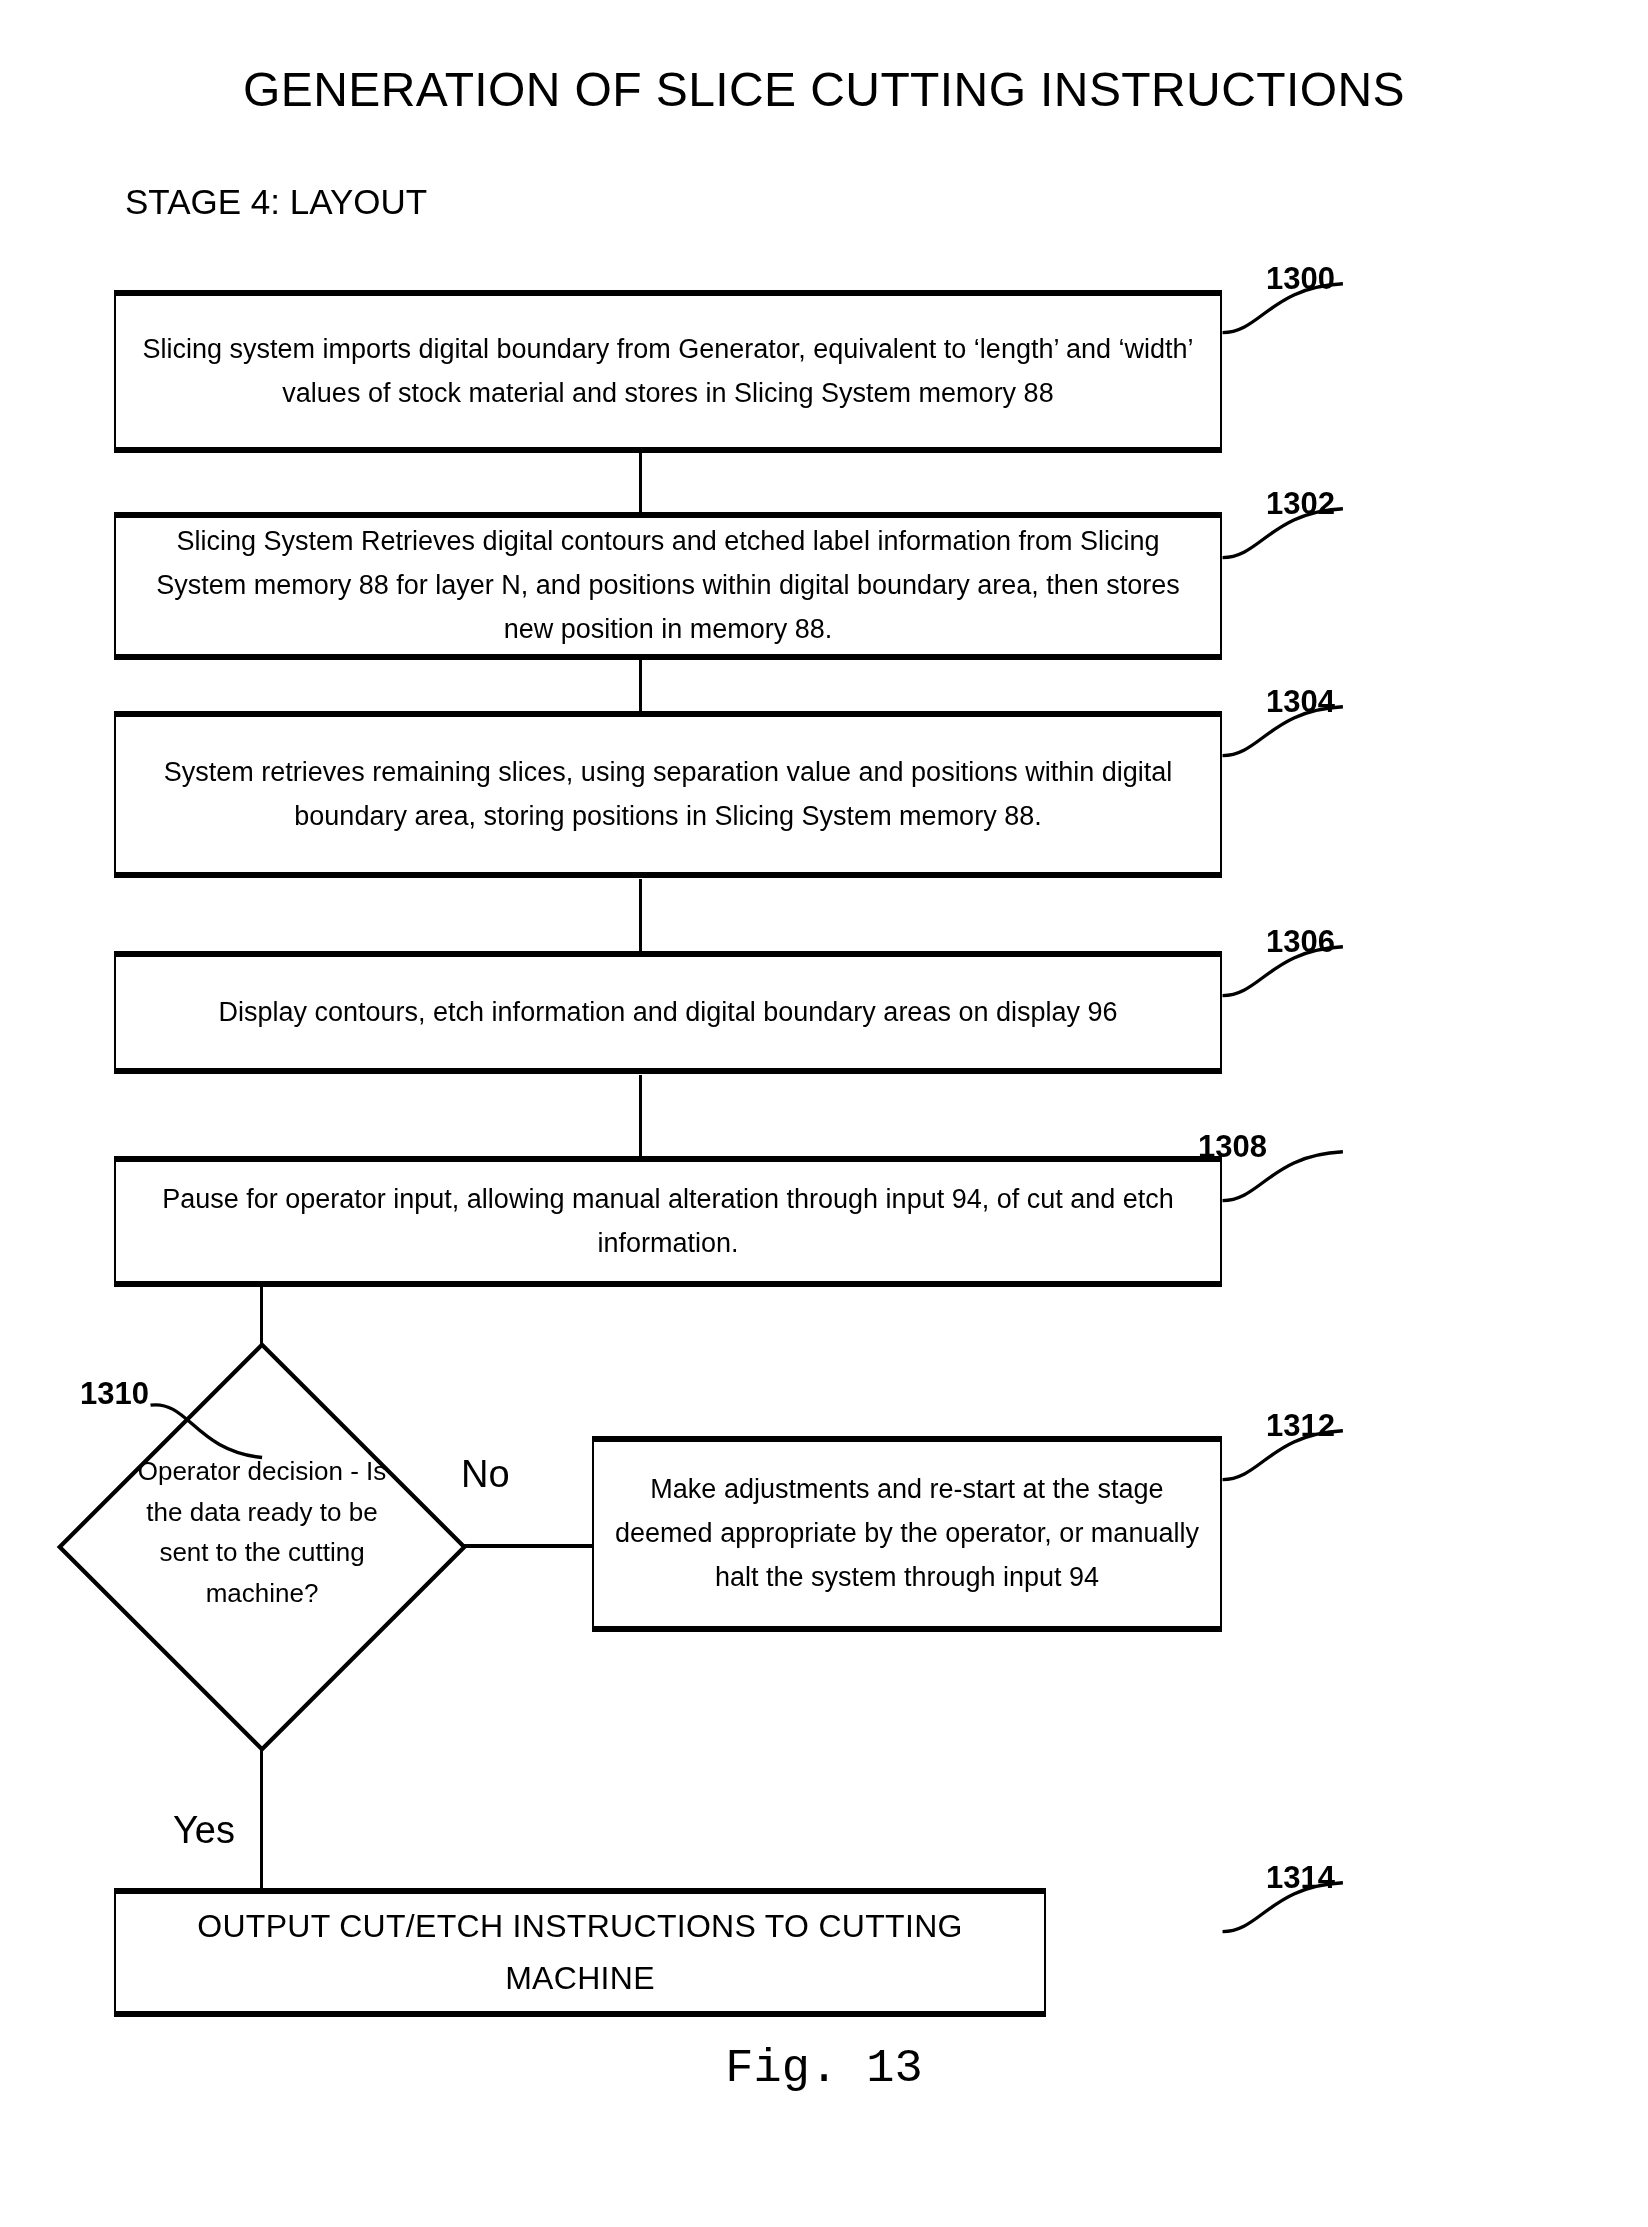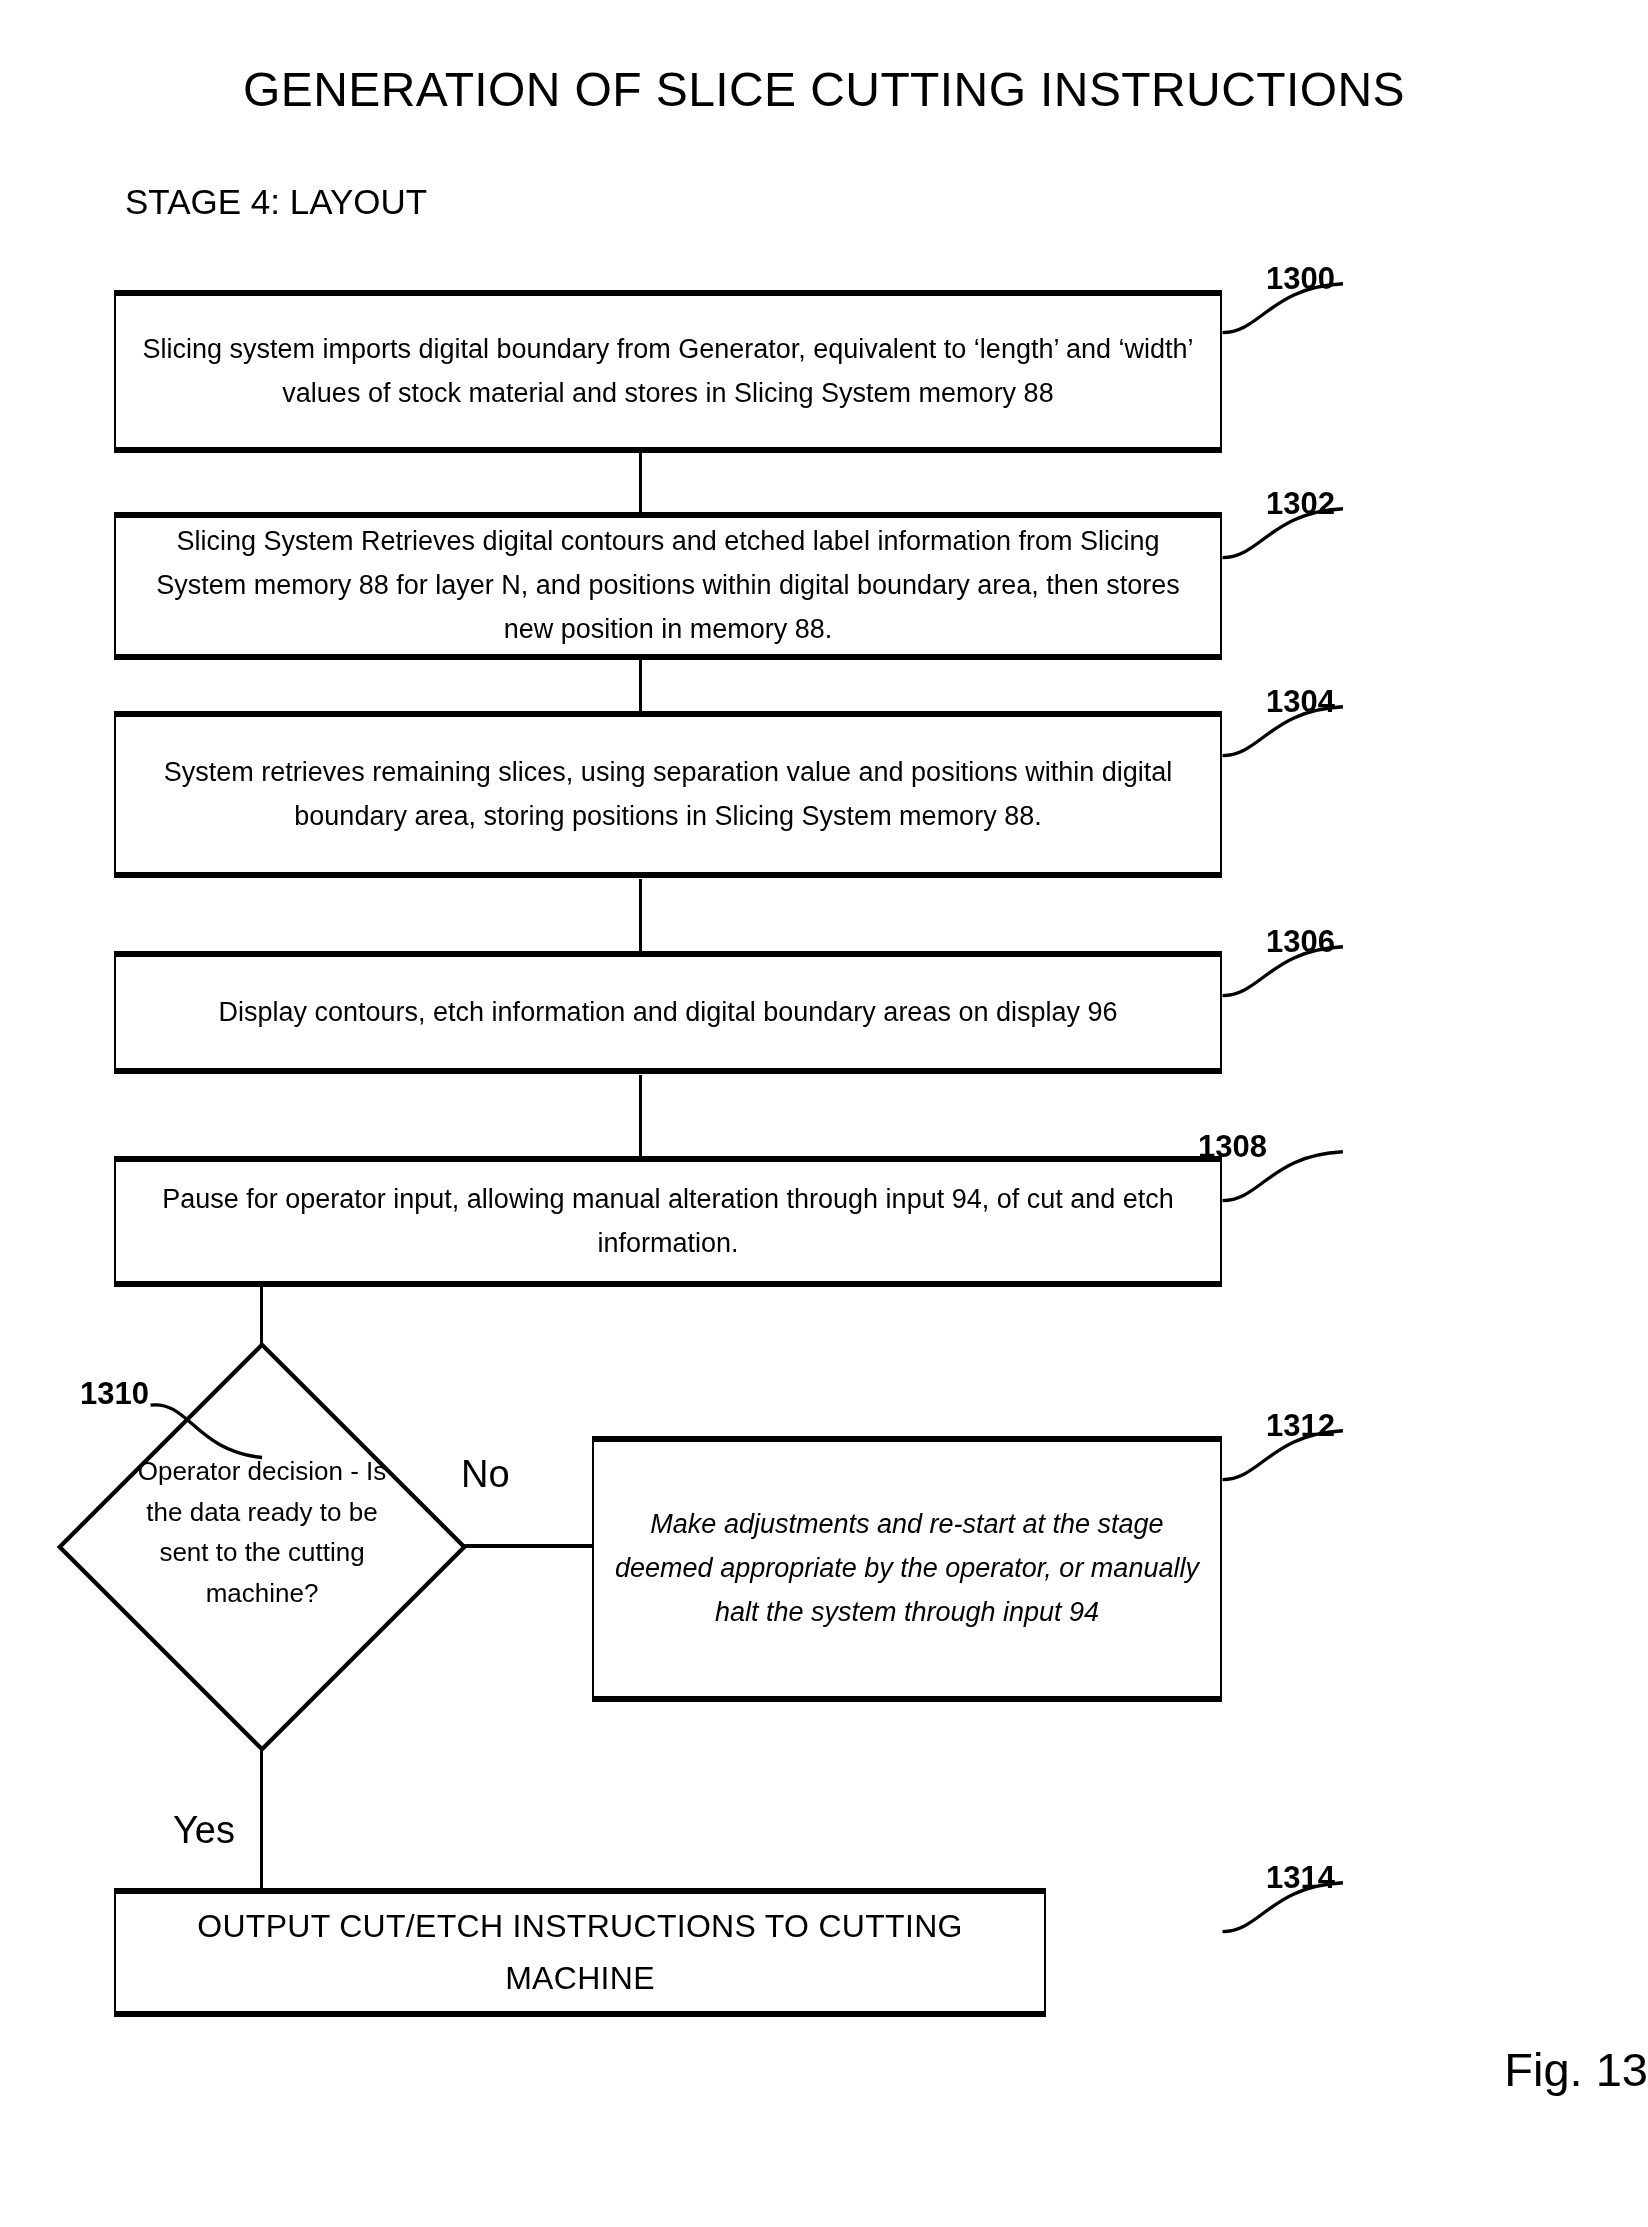--- a/index.html
+++ b/index.html
@@ -37,23 +37,24 @@
     top: 182px;
     font-size: 35px;
     font-weight: 400;
     white-space: nowrap;
   }
   .fig-caption {
     position: absolute;
     left: 0;
     top: 2042px;
     width: 1648px;
-    text-align: right;
+    text-align: center;
     font-size: 47px;
     font-weight: 400;
+    font-family: Liberation Mono, monospace;
   }
 
   
   .pbox {
     position: absolute;
     box-sizing: border-box;
     background: #ffffff;
     border-left: 2.5px solid #000;
     border-right: 2.5px solid #000;
     border-top: 6px solid #000;
@@ -205,21 +206,21 @@
     <div class="diamond-text">Operator decision - Is the data ready to be sent to the cutting machine?</div>
   </div>
   <svg class="leader" style="left:148px; top:1395px; width:169px; height:93px;" viewBox="0 0 200 110" width="169" height="93">
     <path d="M 3 12 C 48 6, 56 66, 135 74"></path>
   </svg>
   <div class="ref-num" style="left:80px; top:1378px;">1310</div>
 
   <div class="hline" style="left:463px; top:1544px; width:130px;"></div>
   <div class="branch-label" style="left:461px; top:1455px;">No</div>
 
-  <div class="pbox" style="left:592px; top:1436px; width:630px; height:266px;font-style:italic;">
+  <div class="pbox" style="left:592px; top:1436px; width:630px; height:196px;">
     <div class="ptext">Make adjustments and re-start at the stage deemed appropriate by the operator, or manually halt the system through input 94</div>
   </div>
   <svg class="leader" style="left:1218px; top:1419px; width:169px; height:101px;" viewBox="0 0 200 120" width="169" height="101">
     <path d="M 5 72 C 50 72, 62 18, 148 14"></path>
   </svg>
   <div class="ref-num" style="left:1266px; top:1410px;">1312</div>
 
   <div class="vline" style="left:260px; top:1747px; height:142px;"></div>
   <div class="branch-label" style="left:173px; top:1774px;margin-top:37px;">Yes</div>
 

